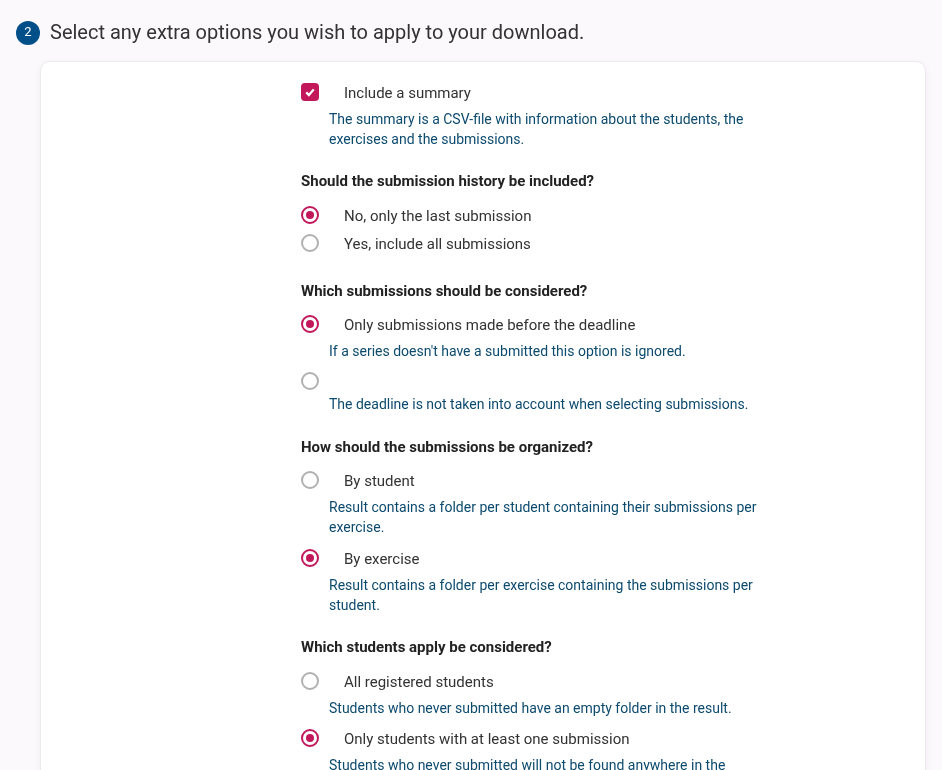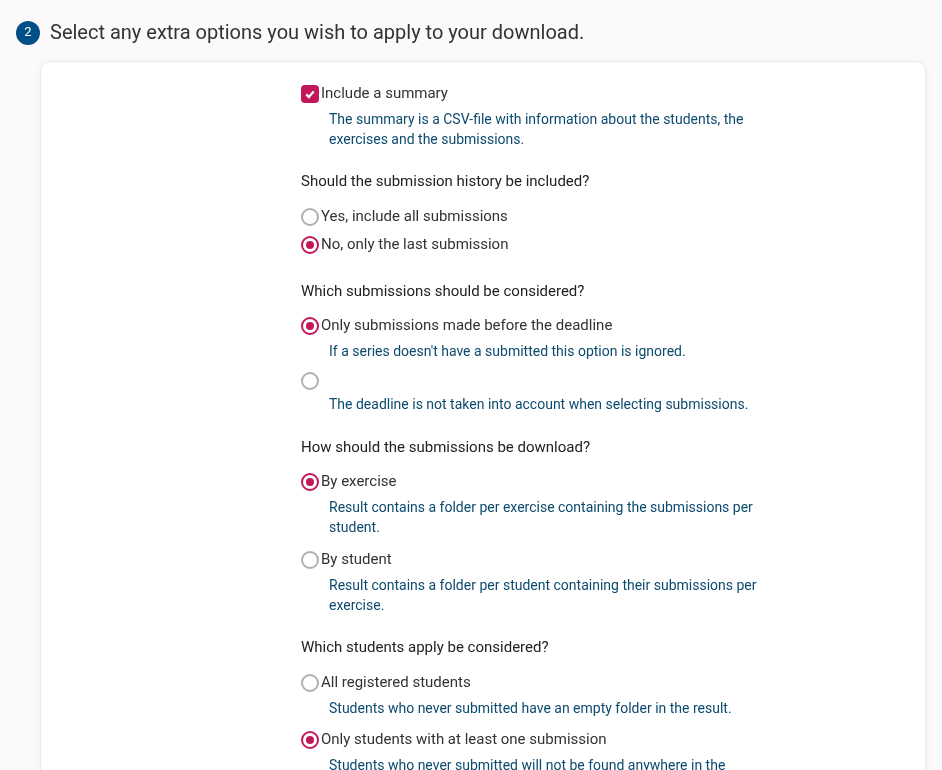--- a/index.html
+++ b/index.html
@@ -44,40 +44,40 @@
     margin-left: 24px;
   }
   .card-body {
     padding: 18px 24px 24px 260px;
   }
   .option-block {
     margin-bottom: 8px;
   }
   .check-row, .radio-row {
     display: flex;
-    align-items: center;
-    gap: 2px;
+    align-items: flex-start;
+    gap: 25px;
     padding: 3px 0;
     cursor: pointer;
   }
   .check-label, .radio-label {
     font-size: 15px;
     color: #333;
     font-weight: 400;
   }
   .desc-text {
     font-size: 14px;
     color: #0c4a6e;
     margin-top: 1px;
     margin-left: 28px;
     max-width: 430px;
   }
   .section-heading {
     font-size: 15px;
-    font-weight: 400;
+    font-weight: 700;
     color: #222;
     margin-top: 22px;
     margin-bottom: 10px;
   }
 
   
   .chk {
     width: 18px;
     height: 18px;
     border-radius: 4px;
@@ -131,63 +131,63 @@
               <polyline points="3 8.5 6.5 12 13 4.5"></polyline>
             </svg>
         </span>
         <span class="check-label">Include a summary</span>
       </div>
       <div class="desc-text">The summary is a CSV-file with information about the students, the exercises and the submissions.</div>
     </div>
 
     <div class="section-heading">Should the submission history be included?</div>
     <div class="radio-row">
+      <span class="radio sel"></span>
+      <span class="radio-label">No, only the last submission</span>
+    </div>
+    <div class="radio-row">
       <span class="radio"></span>
       <span class="radio-label">Yes, include all submissions</span>
     </div>
-    <div class="radio-row">
-      <span class="radio sel"></span>
-      <span class="radio-label">No, only the last submission</span>
-    </div>
 
     <div class="section-heading">Which submissions should be considered?</div>
 
     <div class="option-block">
       <div class="radio-row">
         <span class="radio sel"></span>
         <span class="radio-label">Only submissions made before the deadline</span>
       </div>
       <div class="desc-text">If a series doesn't have a submitted this option is ignored.</div>
     </div>
 
     <div class="option-block">
       <div class="radio-row">
         <span class="radio"></span>
       </div>
       <div class="desc-text">The deadline is not taken into account when selecting submissions.</div>
     </div>
 
-    <div class="section-heading">How should the submissions be download?</div>
+    <div class="section-heading">How should the submissions be organized?</div>
+
+    <div class="option-block">
+      <div class="radio-row">
+        <span class="radio"></span>
+        <span class="radio-label">By student</span>
+      </div>
+      <div class="desc-text">Result contains a folder per student containing their submissions per exercise.</div>
+    </div>
 
     <div class="option-block">
       <div class="radio-row">
         <span class="radio sel"></span>
         <span class="radio-label">By exercise</span>
       </div>
       <div class="desc-text">Result contains a folder per exercise containing the submissions per student.</div>
     </div>
 
-    <div class="option-block">
-      <div class="radio-row">
-        <span class="radio"></span>
-        <span class="radio-label">By student</span>
-      </div>
-      <div class="desc-text">Result contains a folder per student containing their submissions per exercise.</div>
-    </div>
-
     <div class="section-heading">Which students apply be considered?</div>
 
     <div class="option-block">
       <div class="radio-row">
         <span class="radio"></span>
         <span class="radio-label">All registered students</span>
       </div>
       <div class="desc-text">Students who never submitted have an empty folder in the result.</div>
     </div>
 

